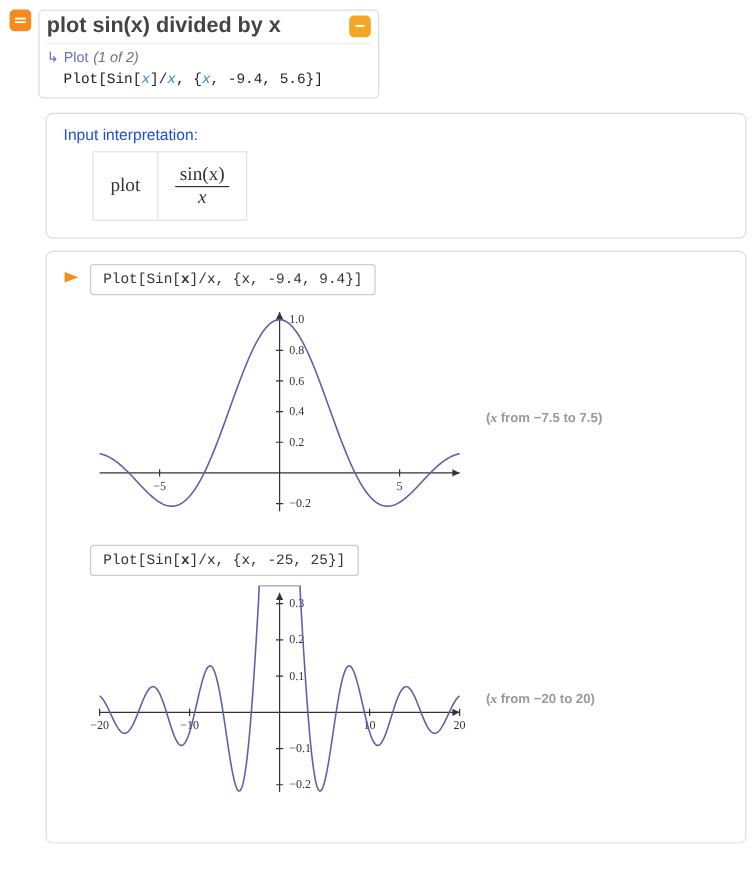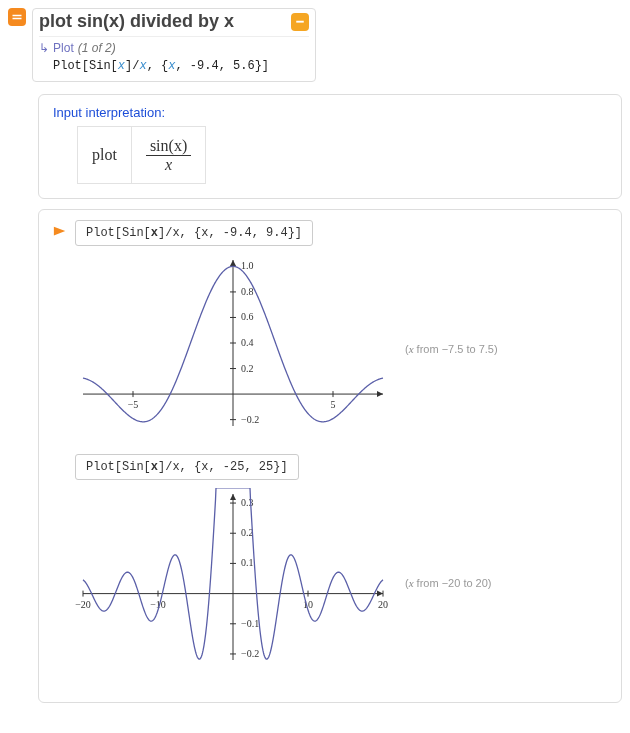--- a/index.html
+++ b/index.html
@@ -151,20 +151,21 @@
     display: flex;
     align-items: center;
     gap: 12px;
     margin-left: 20px;
     margin-bottom: 10px;
   }
   .plot-svg { flex-shrink: 0; }
   .plot-caption {
     color: #999;
     font-size: 11px;
+    font-weight: bold;
   }
   .plot-caption i { font-style: italic; font-family: Georgia, serif; color:#888;}
 </style>
 </head>
 <body>
 
 <div class="page">
 
   <div class="input-cell">
     <div class="cell-icon">

